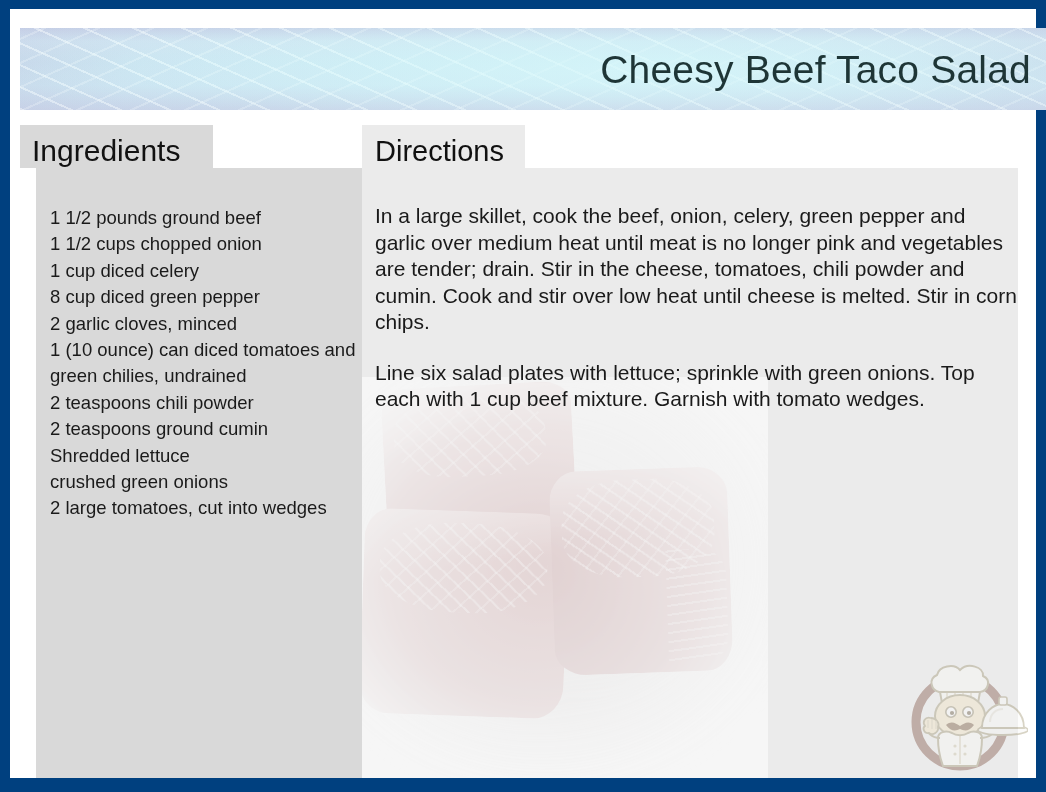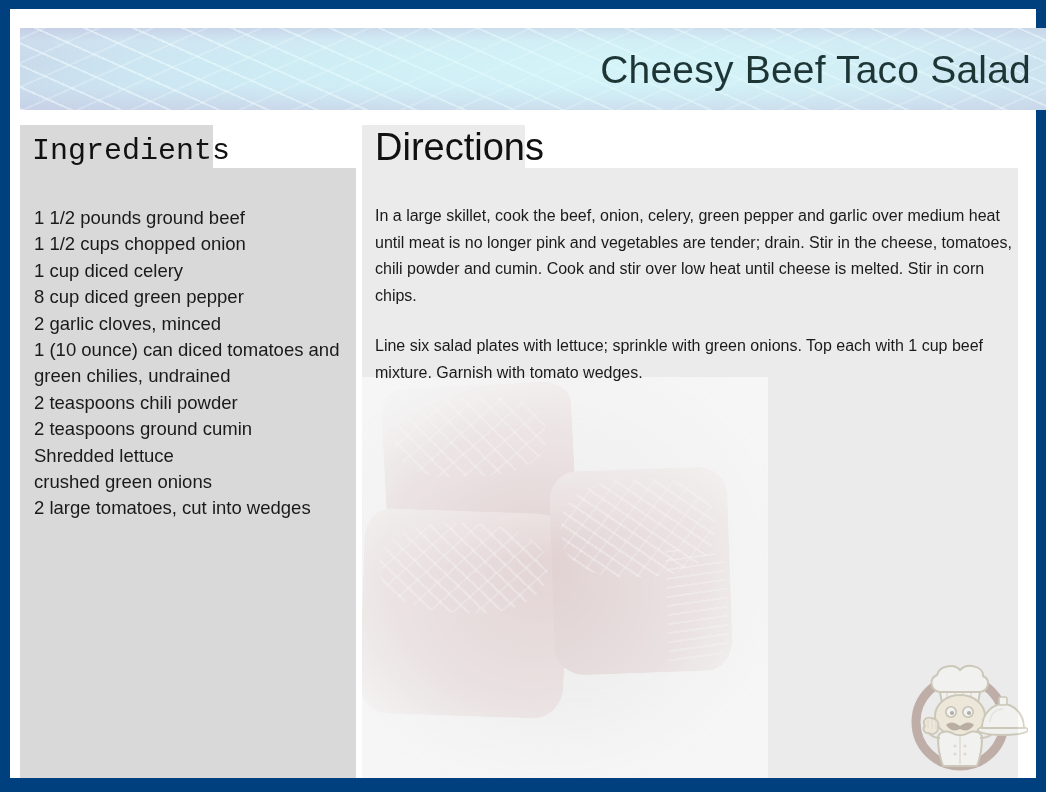--- a/index.html
+++ b/index.html
@@ -86,34 +86,33 @@
     font-size: 39px;
     line-height: 1;
     color: #1e3536;
     letter-spacing: 0.2px;
     white-space: nowrap;
   }
 
   
   .panel-ingredients-body {
     position: absolute;
-    left: 10px;          
+    left: 26px;          
     top: 159px;          
     width: 336px;        
     height: 610px;
     background: #d9d9d9;
   }
   .tab-ingredients {
     position: absolute;
     left: 10px;
     top: 116px;          
     width: 193px;
     height: 43px;
     background: #d9d9d9;
-    font-family: Liberation Mono, monospace;
   }
   .tab-ingredients .tab-label {
     position: absolute;
     left: 12px;
     bottom: 2px;
     font-size: 30px;
     line-height: 1;
     color: #111111;
   }
 
@@ -131,21 +130,21 @@
     left: 352px;
     top: 116px;
     width: 163px;
     height: 43px;
     background: #ebebeb;
   }
   .tab-directions .tab-label {
     position: absolute;
     left: 13px;
     bottom: 2px;
-    font-size: 38px;
+    font-size: 29px;
     line-height: 1;
     color: #111111;
   }
 
   
   .ingredients-list {
     position: absolute;
     left: 14px;
     top: 37px;
     width: 324px;
@@ -162,21 +161,21 @@
   
   .directions-text {
     position: absolute;
     left: 13px;
     top: 35px;
     width: 645px;
     z-index: 3;
   }
   .directions-text p {
     margin: 0 0 24px 0;
-    font-size: 16px;
+    font-size: 21px;
     line-height: 26.5px;
     color: #1a1a1a;
   }
   .directions-text p:last-child { margin-bottom: 0; }
 
   
   .beef-photo {
     position: absolute;
     left: 0px;
     top: 215px;

